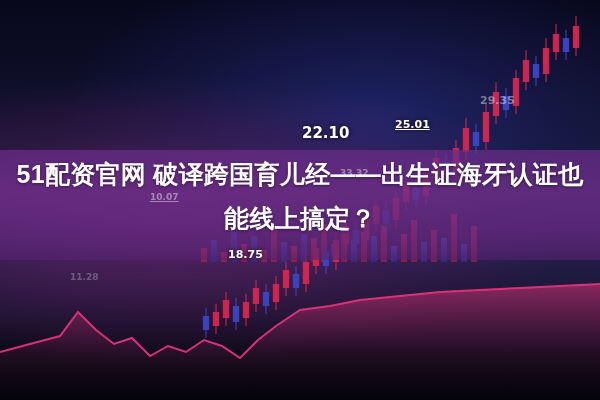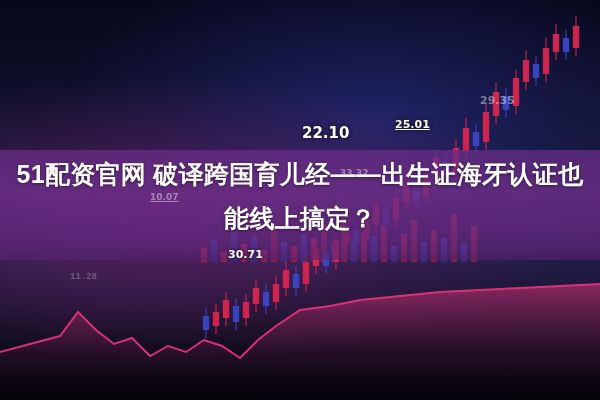--- a/index.html
+++ b/index.html
@@ -92,21 +92,21 @@
   
   .price-label {
     position: absolute;
     color: #ffffff;
     font-weight: bold;
     white-space: nowrap;
     font-family: "DejaVu Sans", "Liberation Sans", sans-serif;
   }
   .pl-bright { text-shadow: 0 0 4px rgba(0,0,0,0.8); }
   .pl-dim    { opacity: 0.42; }
-  .pl-faint  { opacity: 0.26; font-family: Liberation Mono, monospace; }
+  .pl-faint  { opacity: 0.26; }
 </style>
 </head>
 <body>
 
 <div id="stage">
 
   <div class="layer" id="bg-base"></div>
   <div class="layer" id="bg-blue-glow"></div>
   <div class="layer" id="bg-magenta-glow"></div>
 
@@ -239,21 +239,21 @@
         <path d="M0 352 L30 344 L60 336 L78 312 L96 330 L114 344 L132 338 L150 356 L168 346 L186 352 L204 340 L222 346 L240 358 L258 340 L276 326 L300 310 L330 306 L360 300 L400 296 L440 292 L480 290 L520 288 L560 286 L600 284 L600 400 L0 400 Z" fill="url(#areaFill)"></path>
         <path d="M0 352 L30 344 L60 336 L78 312 L96 330 L114 344 L132 338 L150 356 L168 346 L186 352 L204 340 L222 346 L240 358 L258 340 L276 326 L300 310 L330 306 L360 300 L400 296 L440 292 L480 290 L520 288 L560 286 L600 284" fill="none" stroke="#e0337a" stroke-width="2" opacity="0.95"></path>
       </g>
   </svg>
 
   <div id="banner-band"></div>
 
   <div id="labels-group">
       <div class="price-label pl-faint" style="left: 70px; top: 272px; font-size: 9px;">11.28</div>
       <div class="price-label pl-dim" style="left: 150px; top: 192px; font-size: 9px; text-decoration: underline;">10.07</div>
-      <div class="price-label pl-bright" style="left: 228px; top: 248px; font-size: 11px;">30.71</div>
+      <div class="price-label pl-bright" style="left: 228px; top: 248px; font-size: 11px;">18.75</div>
       <div class="price-label pl-bright" style="left: 302px; top: 124px; font-size: 15px;">22.10</div>
       <div class="price-label pl-dim" style="left: 340px; top: 168px; font-size: 9px;">33.32</div>
       <div class="price-label pl-bright" style="left: 395px; top: 118px; font-size: 11px; text-decoration: underline;">25.01</div>
       <div class="price-label pl-dim" style="left: 480px; top: 94px; font-size: 11px;">29.35</div>
     </div>
 
   <div id="headline">51配资官网 破译跨国育儿经——出生证海牙认证也
 能线上搞定？</div>
 
 </div>

